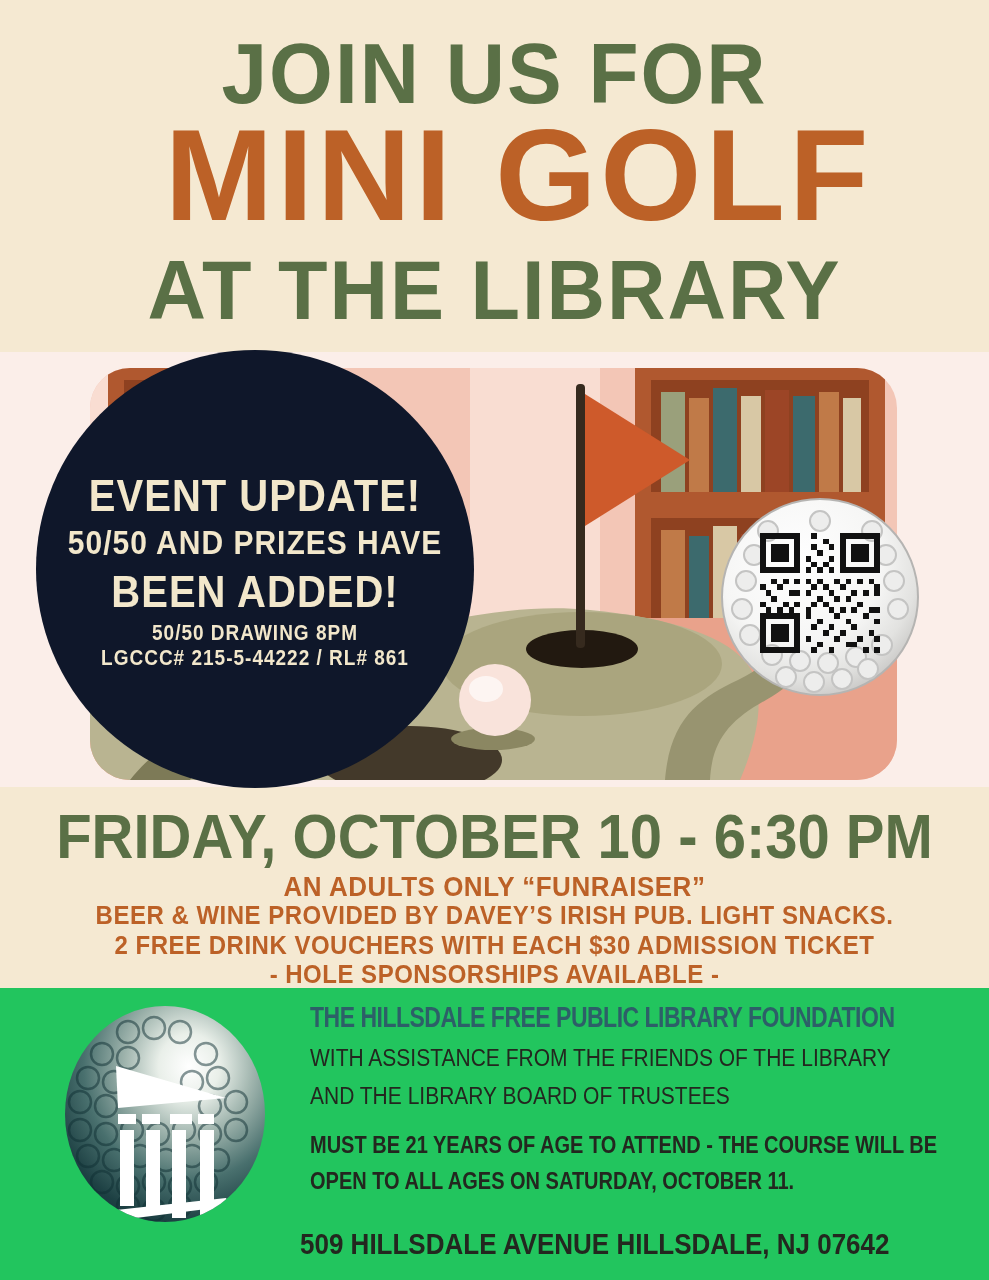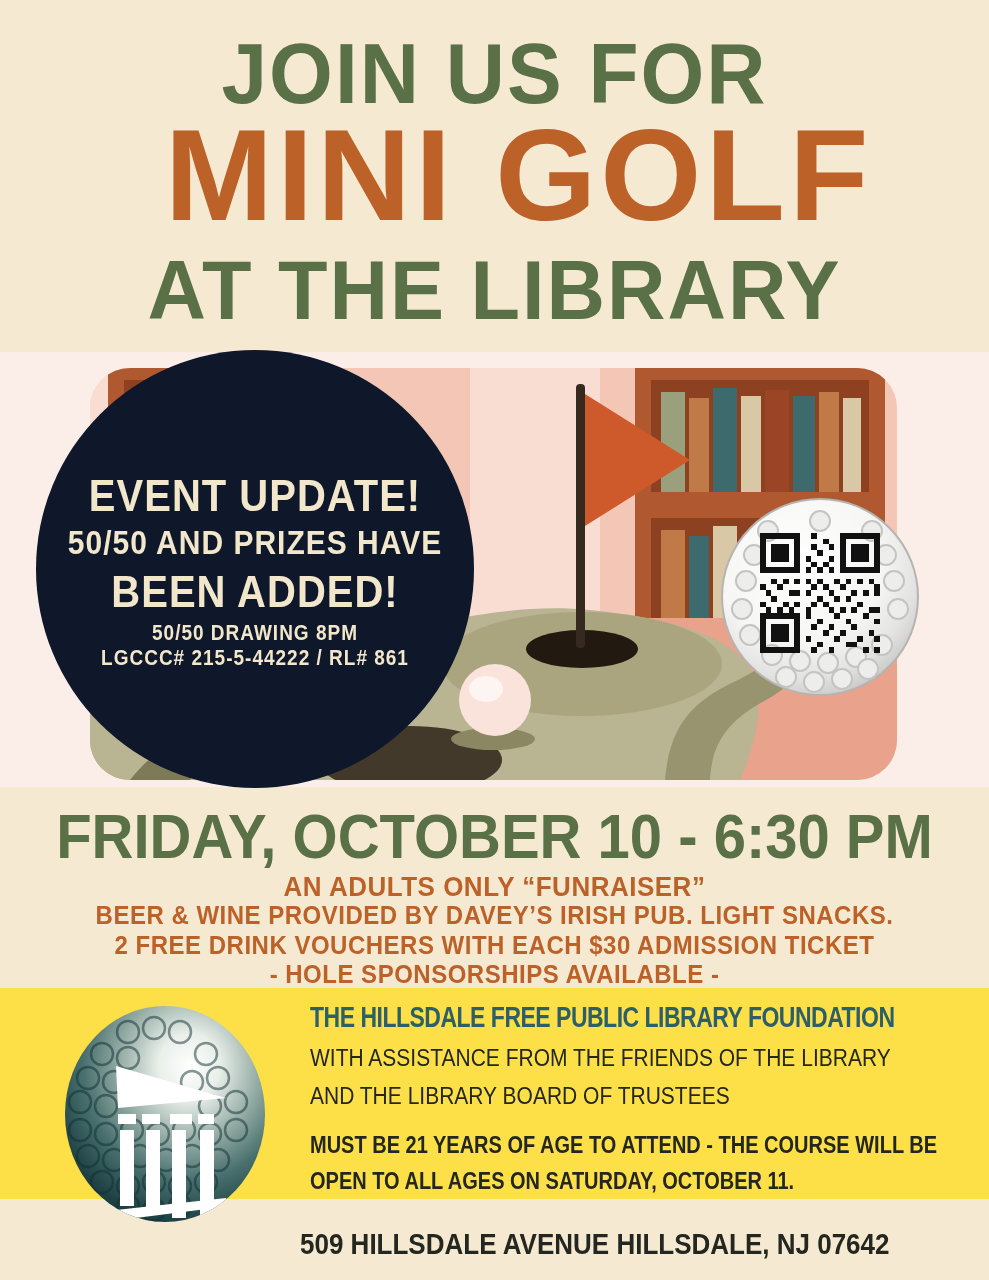--- a/index.html
+++ b/index.html
@@ -37,21 +37,21 @@
 
   
   .when{top:800px;font-size:58px;font-weight:bold;color:#5a7046;letter-spacing:0;transform:scaleY(1.08);transform-origin:center top;}
 
   
   .details{top:872px;color:#bc6127;font-weight:bold;transform:scaleY(1.05);transform-origin:center top;}
   .details div{font-size:24px;line-height:28px;letter-spacing:0.5px;}
   .details .first{font-size:26px;}
 
   
-  .sage-band{top:988px;left:0;width:989px;height:211px;background:#fde047;}
+  .sage-band{top:988px;left:0;width:989px;height:292px;background:#22c55e;}
   .logo-ball{position:absolute;left:58px;top:14px;width:214px;height:224px;}
   .org{position:absolute;left:310px;top:12px;font-size:23px;font-weight:bold;letter-spacing:-0.5px;color:#2d5f68;transform:scaleY(1.3);transform-origin:left top;white-space:nowrap;}
   .assist{position:absolute;left:310px;top:52px;font-size:21px;color:#23271f;line-height:34px;transform:scaleY(1.1);transform-origin:left top;white-space:nowrap;}
   .age{position:absolute;left:310px;top:140px;font-size:20px;font-weight:bold;color:#23271f;line-height:31px;transform:scaleY(1.15);transform-origin:left top;white-space:nowrap;}
   .address{position:absolute;left:300px;top:238px;width:580px;text-align:center;font-size:26px;font-weight:bold;color:#23271f;transform:scaleY(1.15);transform-origin:center top;white-space:nowrap;}
 </style>
 </head>
 <body>
 
 <div id="poster">

